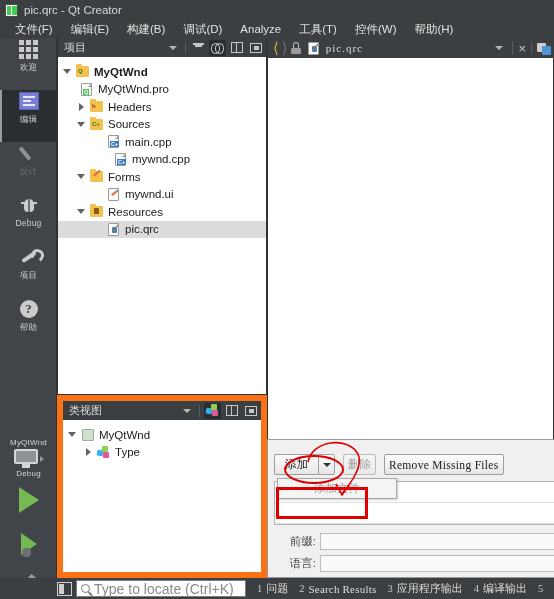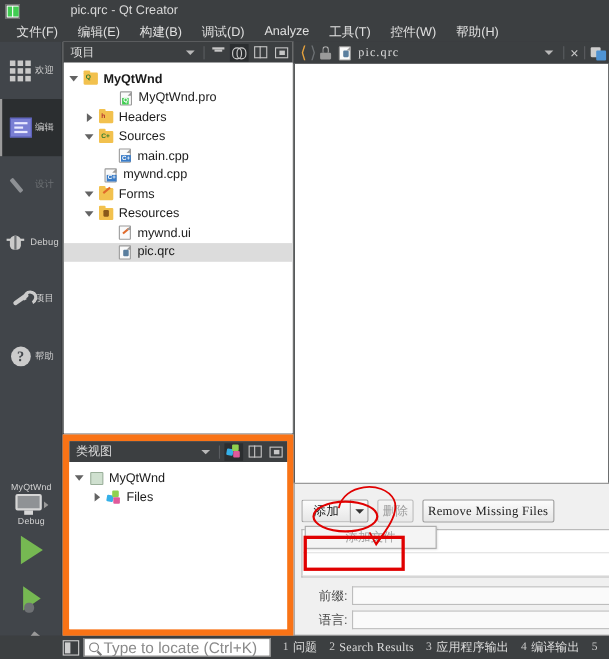--- a/index.html
+++ b/index.html
@@ -27,21 +27,21 @@
     width: 13px; height: 13px;
     background: #ffffff;
     border: 1px solid #4a4a4a;
     position: relative;
     display: flex; align-items: center; justify-content: center;
     flex: 0 0 auto;
   }
   .qt-logo .g1 { position:absolute; left:1px; top:1px; width:4px; height:9px; background:#41cd52; }
   .qt-logo .g2 { position:absolute; left:6px; top:1px; width:5px; height:9px; background:#41cd52; }
   .titlebar-text {
-    color: #d8d8d8; font-size: 11.5px; white-space: nowrap; margin-left: 40px;
+    color: #d8d8d8; font-size: 11.5px; white-space: nowrap;
   }
 
   
   .menubar {
     position: absolute; left: 0; top: 20px; width: 554px; height: 18px;
     background: #3c3f41;
     display: flex; align-items: center;
     padding-left: 6px;
   }
   .menubar-item {
@@ -50,21 +50,21 @@
   }
 
   
   .modebar {
     position: absolute; left: 0; top: 38px; width: 57px; height: 540px;
     background: #41454a;
     border-right: 1px solid #2f3234;
   }
   .mode {
     width: 57px; height: 52px;
-    display: flex; flex-direction: row; align-items: center; justify-content: center;
+    display: flex; flex-direction: column; align-items: center; justify-content: flex-start;
     gap: 2px; cursor: default; position: relative;
   }
   .mode.active { background: #2b2e30; }
   .mode.active::before {
     content: ""; position: absolute; left: 0; top: 0; width: 2px; height: 100%;
     background: #9b9b9b;
   }
   .mode-label { font-size: 8.5px; color: #cfcfcf; white-space: nowrap; letter-spacing: .2px; }
   .mode.disabled .mode-label { color: #6d7174; }
   .mode-ico { width: 22px; height: 22px; display:flex; align-items:center; justify-content:center; }
@@ -439,21 +439,21 @@
             <i class="tw-down"></i>
           </span>
         <span class="tico">
             <span class="fold green">
               <span class="badge">Q</span>
             </span>
           </span>
         <span class="tlabel bold">MyQtWnd</span>
       </div>
 
-      <div class="trow" style="padding-left:34px">
+      <div class="trow" style="padding-left:6px">
         <span class="twist"></span>
         <span class="tico">
             <span class="doc qt">
               <span class="tag">Q</span>
             </span>
           </span>
         <span class="tlabel">MyQtWnd.pro</span>
       </div>
 
       <div class="trow" style="padding-left:16px">
@@ -483,56 +483,56 @@
       <div class="trow" style="padding-left:33px">
         <span class="twist"></span>
         <span class="tico">
             <span class="doc cpp">
               <span class="tag">C+</span>
             </span>
           </span>
         <span class="tlabel">main.cpp</span>
       </div>
 
-      <div class="trow" style="padding-left:20px">
+      <div class="trow" style="padding-left:40px">
         <span class="twist"></span>
         <span class="tico">
             <span class="doc cpp">
               <span class="tag">C+</span>
             </span>
           </span>
         <span class="tlabel">mywnd.cpp</span>
       </div>
 
       <div class="trow" style="padding-left:16px">
         <span class="twist">
             <i class="tw-down"></i>
           </span>
         <span class="tico">
             <span class="fold pencil2"></span>
           </span>
         <span class="tlabel">Forms</span>
       </div>
 
+      <div class="trow" style="padding-left:33px">
+        <span class="twist"></span>
+        <span class="tico">
+            <span class="doc ui"></span>
+          </span>
+        <span class="tlabel">mywnd.ui</span>
+      </div>
+
       <div class="trow" style="padding-left:16px">
         <span class="twist">
             <i class="tw-down"></i>
           </span>
         <span class="tico">
             <span class="fold lockf"></span>
           </span>
         <span class="tlabel">Resources</span>
-      </div>
-
-      <div class="trow" style="padding-left:33px">
-        <span class="twist"></span>
-        <span class="tico">
-            <span class="doc ui"></span>
-          </span>
-        <span class="tlabel">mywnd.ui</span>
       </div>
 
       <div class="trow sel" style="padding-left:33px">
         <span class="twist"></span>
         <span class="tico">
             <span class="doc qrc"></span>
           </span>
         <span class="tlabel">pic.qrc</span>
       </div>
 
@@ -575,21 +575,21 @@
         <span class="twist">
             <i class="tw-right"></i>
           </span>
         <span class="tico">
           <span class="cv-icon">
               <span class="p1"></span>
               <span class="p2"></span>
               <span class="p3"></span>
             </span>
         </span>
-        <span class="tlabel">Files</span>
+        <span class="tlabel">Type</span>
       </div>
     </div>
   </div>
 
   <div class="edit-toolbar">
     <span class="nav-arrow">⟨</span>
     <span class="nav-arrow dim">⟩</span>
     <span class="lock-ico">
         <i class="shackle"></i>
         <i class="body2"></i>

